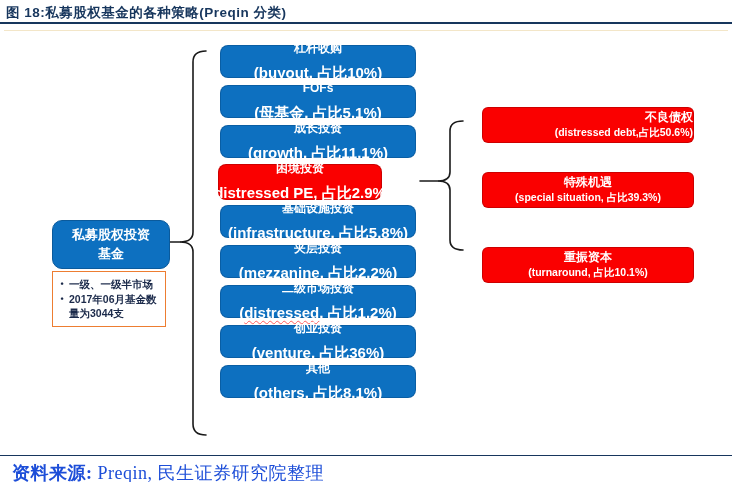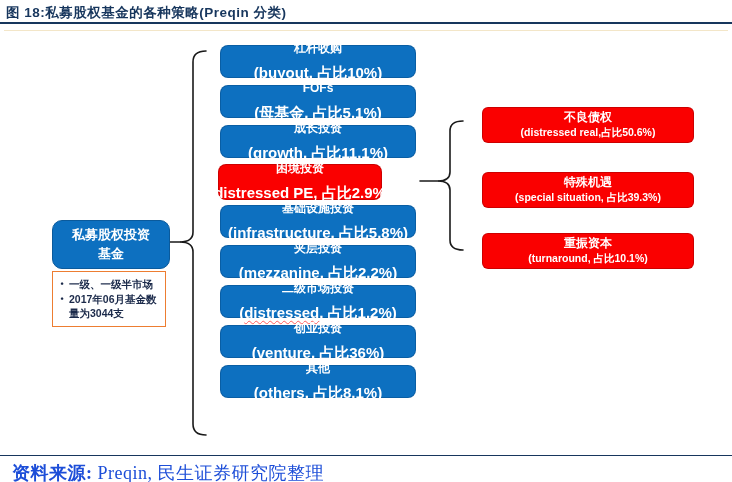--- a/index.html
+++ b/index.html
@@ -132,29 +132,29 @@
     <div class="node">
       <div class="t">创业投资</div>
       <div class="s">(venture, 占比36%)</div>
     </div>
     <div class="node">
       <div class="t">其他</div>
       <div class="s">(others, 占比8.1%)</div>
     </div>
   </div>
 
-  <div class="right-node" style="top:107px;">
+  <div class="right-node" style="top:107px;align-items:flex-end;">
     <div class="t">不良债权</div>
-    <div class="s">(distressed real,占比50.6%)</div>
+    <div class="s">(distressed debt,占比50.6%)</div>
   </div>
   <div class="right-node" style="top:172px;">
     <div class="t">特殊机遇</div>
     <div class="s">(special situation, 占比39.3%)</div>
   </div>
-  <div class="right-node" style="top:233px;">
+  <div class="right-node" style="top:247px;">
     <div class="t">重振资本</div>
     <div class="s">(turnaround, 占比10.1%)</div>
   </div>
 
   <div class="rule-bottom"></div>
   <div class="source">
     <span class="src-label">资料来源:</span>
     <span>Preqin, 民生证券研究院整理</span>
   </div>
 

